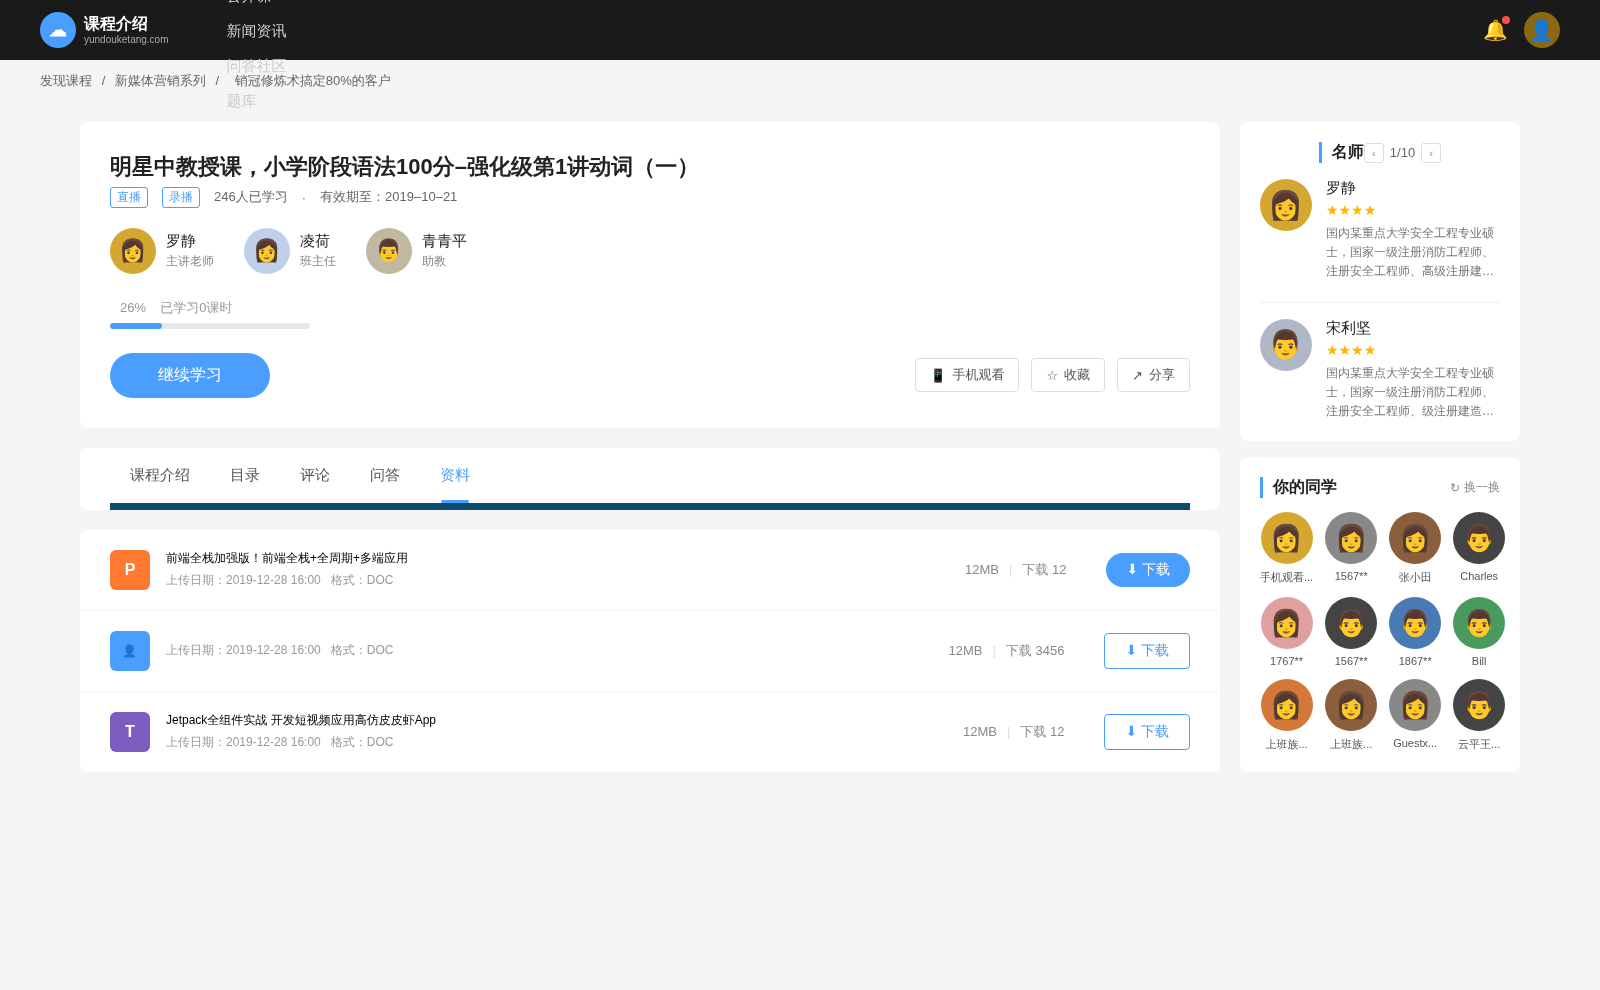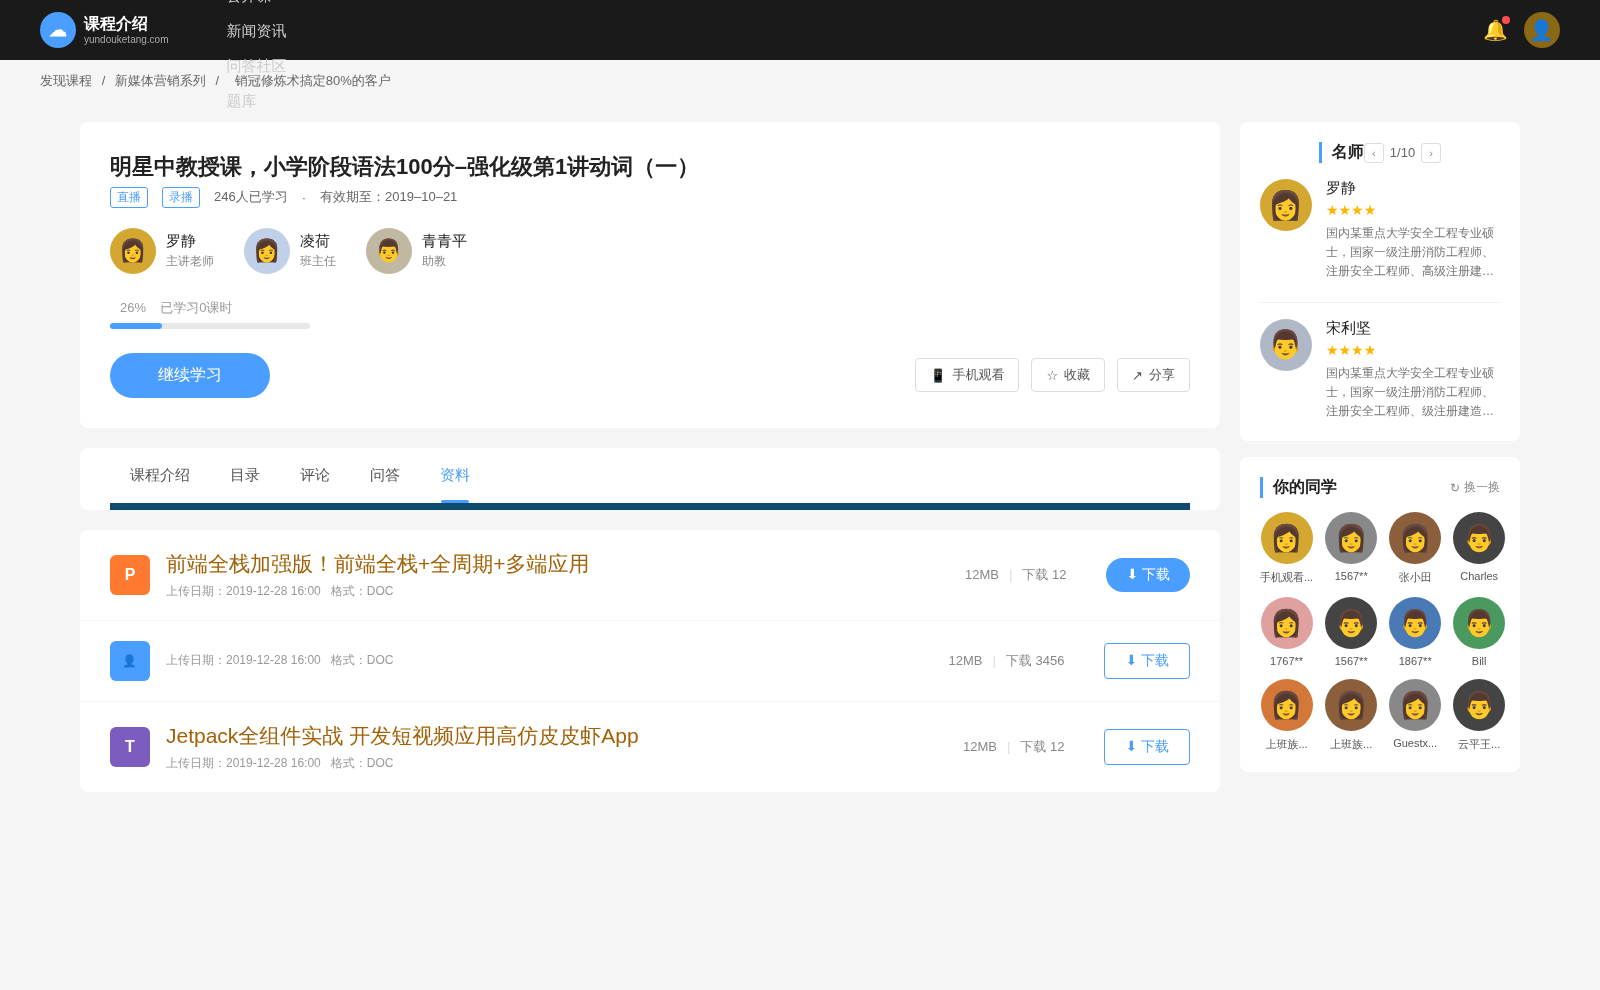--- a/index.html
+++ b/index.html
@@ -65,21 +65,21 @@
 
     
     .resource-card { background: white; border-radius: 8px; padding: 0; }
     .resource-item { display: flex; align-items: center; padding: 20px 30px; border-bottom: 1px solid #f5f5f5; }
     .resource-item:last-child { border-bottom: none; }
     .resource-icon { width: 40px; height: 40px; border-radius: 6px; display: flex; align-items: center; justify-content: center; color: white; font-weight: bold; font-size: 16px; margin-right: 16px; flex-shrink: 0; }
     .resource-icon.orange { background: #ff7a30; }
     .resource-icon.blue { background: #4a9eff; }
     .resource-icon.purple { background: #7c5cbf; }
     .resource-info { flex: 1; min-width: 0; }
-    .resource-name { font-size: 21px; color: #a16207; margin-bottom: 5px; }
+    .resource-name { font-size: 12px; color: #000000; margin-bottom: 5px; }
     .resource-meta { font-size: 12px; color: #999; }
     .resource-stats { display: flex; align-items: center; gap: 10px; color: #888; font-size: 13px; margin: 0 40px; white-space: nowrap; }
     .resource-stats .divider { color: #ddd; }
     .btn-download { display: flex; align-items: center; gap: 6px; color: #4a9eff; border: 1px solid #4a9eff; border-radius: 4px; padding: 8px 20px; font-size: 14px; cursor: pointer; background: white; white-space: nowrap; }
     .btn-download.filled { background: #4a9eff; color: white; border-radius: 20px; border: none; }
 
     
     .sidebar-right { width: 280px; flex-shrink: 0; }
 
     

